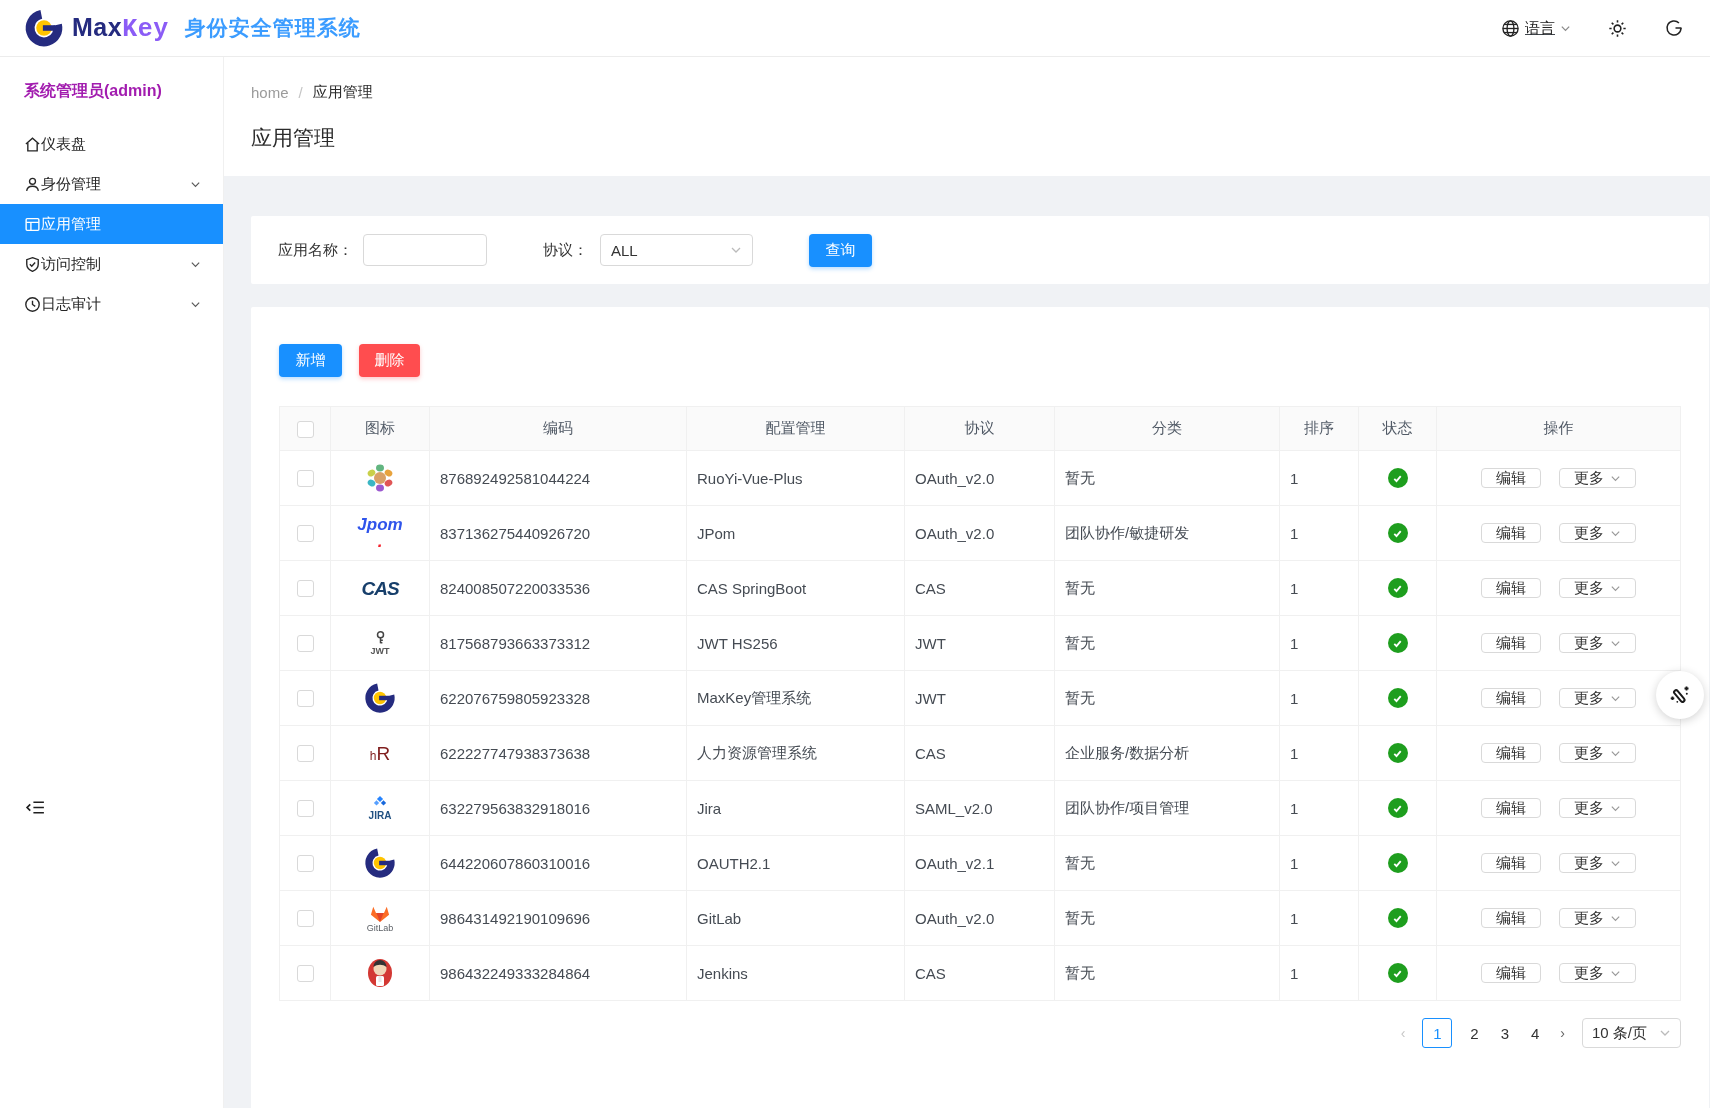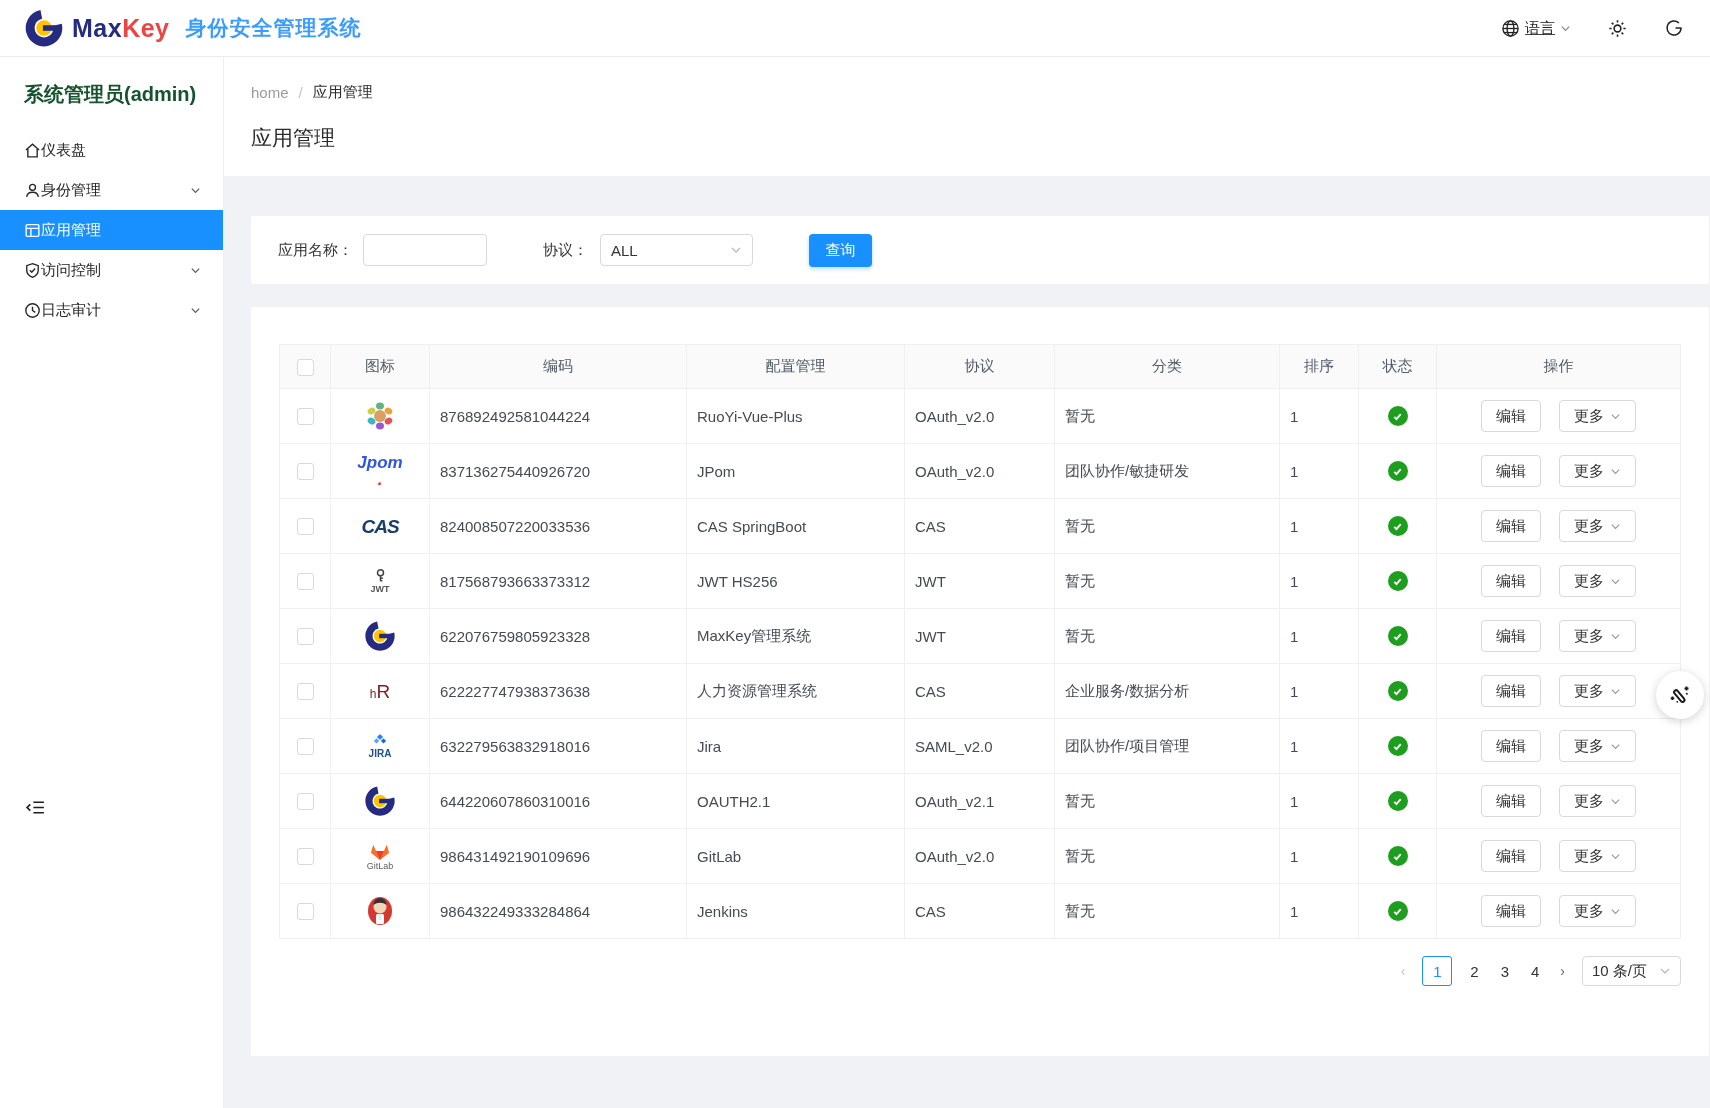--- a/index.html
+++ b/index.html
@@ -4,30 +4,30 @@
 <style>
   * { margin:0; padding:0; box-sizing:border-box; }
   html,body { width:1710px; height:1108px; overflow:hidden; background:#f0f2f5;
     font-family:"Liberation Sans","DejaVu Sans",sans-serif; color:#41464d; }
 
   
   .topbar { height:57px; background:#fff; display:flex; align-items:center;
     padding:0 26px 0 24px; border-bottom:1px solid #ececec; position:relative; z-index:5; }
   .brand { display:flex; align-items:center; gap:8px; }
   .brand-text { font-size:25px; font-weight:bold; letter-spacing:.5px; }
-  .brand-max { color:#252b7f; } .brand-key { color:#ef4444; }
+  .brand-max { color:#252b7f; } .brand-key { color:#8b5cf6;font-family:Liberation Mono, monospace; }
   .brand-sub { font-size:21px; font-weight:bold; color:#3b9cff; margin-left:8px; letter-spacing:1px; }
   .topbar-right { margin-left:auto; display:flex; align-items:center; gap:36px;text-decoration:underline; }
   .top-item { display:flex; align-items:center; gap:5px; font-size:15px; color:#222; cursor:pointer; }
   .icon { display:inline-flex; align-items:center; justify-content:center; }
 
   
   .layout { display:flex; height:1051px; }
   .sidebar { width:224px; background:#fff; border-right:1px solid #f0f0f0; position:relative; flex:0 0 224px; }
-  .admin-label { font-size:20px; font-weight:bold; color:#14532d; padding:24px 0 0 24px; }
+  .admin-label { font-size:16px; font-weight:bold; color:#a21caf; padding:24px 0 0 24px; }
   .menu { margin-top:22px; }
   .menu-item { height:40px; display:flex; align-items:center; padding:0 22px 0 24px;
     font-size:15px; color:#262626; cursor:pointer; }
   .menu-item .mi-icon { color:#262626; }
   .menu-item .chev { margin-left:auto; color:#595959; }
   .menu-item.active { background:#1890ff; color:#fff; }
   .menu-item.active .mi-icon { color:#fff; }
   .collapse-btn { position:absolute; left:25px; top:740px; color:#1f1f1f; cursor:pointer; }
 
   .content { flex:1; display:flex; flex-direction:column; }
@@ -50,21 +50,21 @@
     margin-left:10px; font-size:14px; padding:0 8px; outline:none; background:#fff; }
   .f-select { width:153px; height:32px; border:1px solid #d9d9d9; border-radius:4px;
     margin-left:12px; display:flex; align-items:center; padding:0 10px; font-size:15px;
     color:#333; cursor:pointer; background:#fff; }
   .f-select .chev { margin-left:auto; color:#bbb; }
   .gap56 { margin-left:56px; }
   .btn { border:none; border-radius:4px; font-size:15px; cursor:pointer;
     display:inline-flex; align-items:center; justify-content:center; }
   .btn-primary { background:#1890ff; color:#fff; width:63px; height:33px; box-shadow:0 2px 4px rgba(24,144,255,.3); }
   .btn-danger  { background:#ff4d4f; color:#fff; width:61px; height:33px; box-shadow:0 2px 4px rgba(255,77,79,.3); }
-  .btn-plain { background:#fff; border:1px solid #d9d9d9; color:#333; height:32px;
+  .btn-plain { background:#fff; border:1px solid #d9d9d9; color:#333; height:20px;
     padding:0 14px; gap:6px; border-radius:4px; }
 
   .main-card { margin-top:23px; padding:37px 28px 70px 28px; }
   .toolbar { display:flex; gap:17px; margin-bottom:29px; }
 
   
   table { width:100%; border-collapse:collapse; table-layout:fixed; font-size:15px; }
   th,td { border:1px solid #f0f0f0; }
   thead th { background:#fafafa; height:44px; font-weight:normal; color:#515a66; text-align:center; }
   tbody td { height:55px; color:#454b53; text-align:left; padding-left:10px; background:#fff; }
@@ -261,20 +261,24 @@
           <span class="icon chev">
             <svg width="12" height="12" viewBox="0 0 12 12" fill="none" stroke="currentColor" stroke-width="1.3">
                 <path d="M2 4l4 4 4-4"></path>
               </svg>
           </span>
         </div>
         <button class="btn btn-primary gap56">查询</button>
       </div>
 
       <div class="card main-card">
+        <div class="toolbar">
+          <button class="btn btn-primary">新增</button>
+          <button class="btn btn-danger">删除</button>
+        </div>
 
         <table>
           <colgroup>
             <col style="width:51px">
               <col style="width:99px">
               <col style="width:257px">
             <col style="width:218px">
               <col style="width:150px">
               <col style="width:225px">
             <col style="width:79px">

